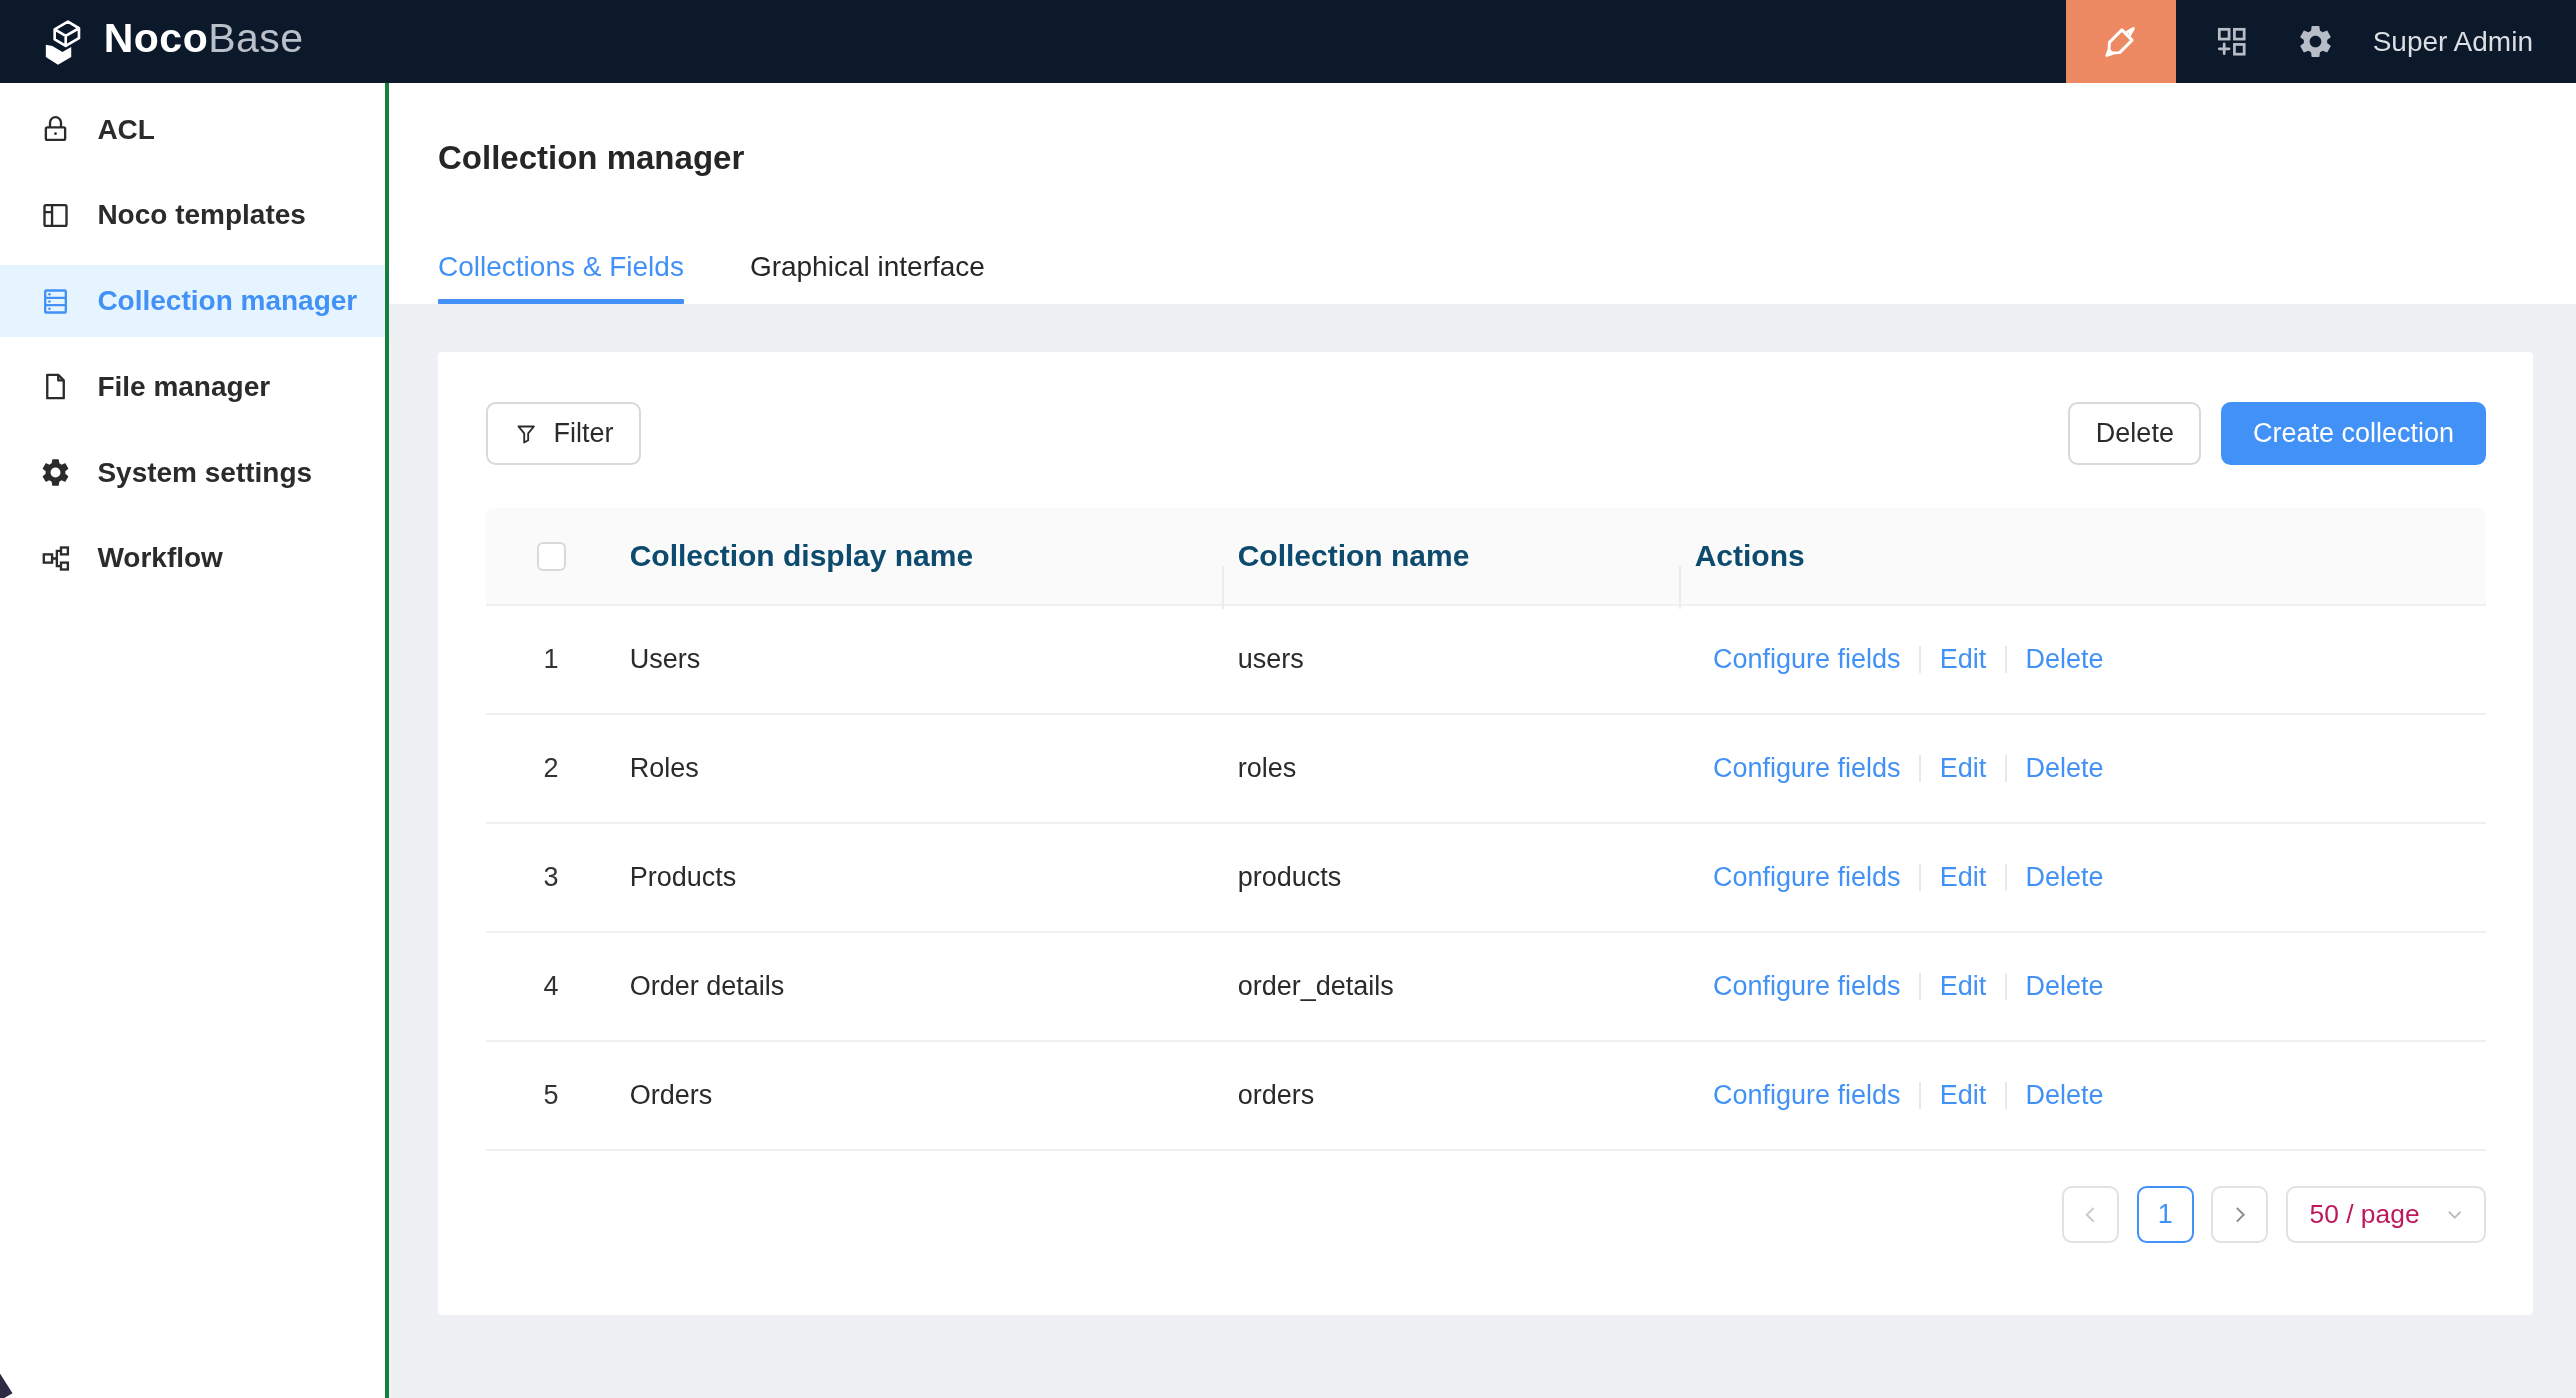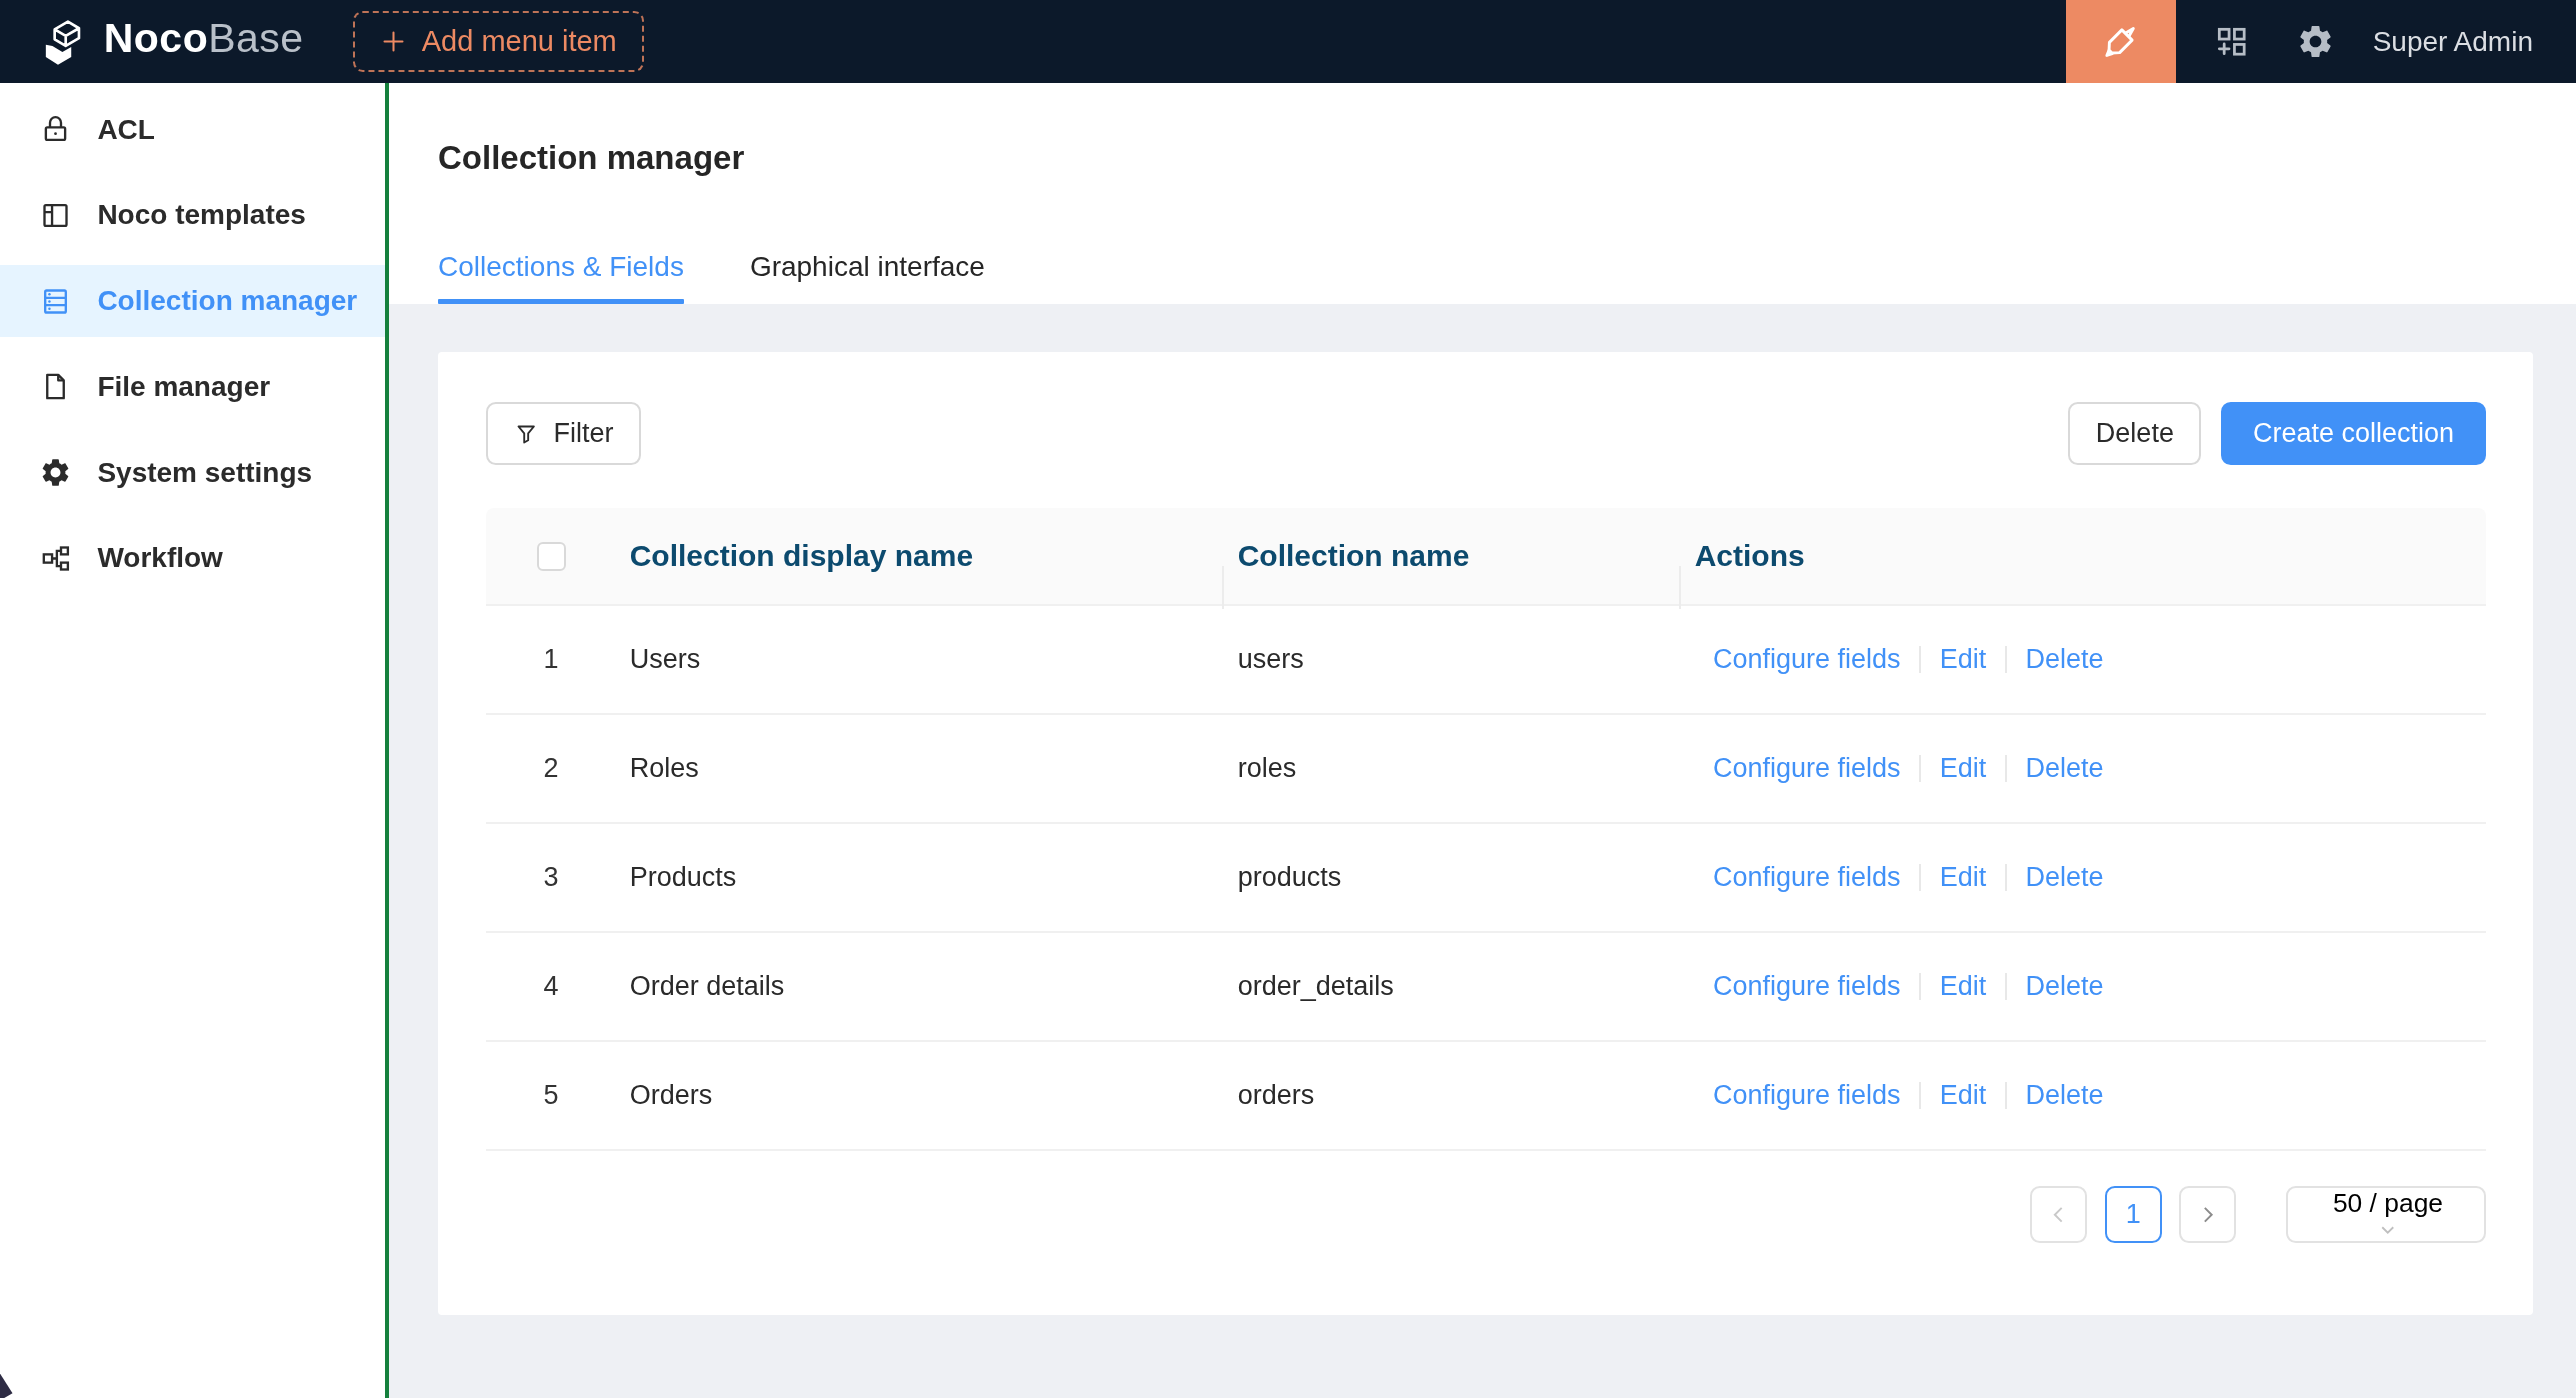--- a/index.html
+++ b/index.html
@@ -76,47 +76,41 @@
 
   
   .pager { display:flex; justify-content:flex-end; align-items:center; gap:17.6px; margin-top:35px; }
   .pg-btn { width:57px; height:57px; border:2px solid #e2e2e2; border-radius:9.8px; background:#fff;
     display:flex; align-items:center; justify-content:center; cursor:pointer; }
   .pg-btn svg { width:23.5px; height:23.5px; }
   .pg-prev { color:#c9c9c9; }
   .pg-next { color:#8c8c8c; }
   .pg-current { border-color:var(--primary-blue,#4191f7); color:var(--primary-blue,#4191f7);
     font-size:27px; font-weight:500; }
-  .pg-size { margin-left:32px; width:200px; height:57px; border:2px solid #e2e2e2; border-radius:9.8px;
+  .pg-size { margin-left:0; width:200px; height:57px; border:2px solid #e2e2e2; border-radius:9.8px;
     background:#fff; display:flex; align-items:center; justify-content:space-between;
-    padding:0 17.6px 0 21.5px; font-size:26.4px; color:#000000; cursor:pointer;flex-direction:column; }
+    padding:0 17.6px 0 21.5px; font-size:26.4px; color:#be185d; cursor:pointer; }
   .pg-size svg { width:23.5px; height:23.5px; color:#bfbfbf; }
 
   .cursor-artifact { position:absolute; left:-2.9px; bottom:-5.9px; width:33px; height:39px; }
 </style>
 </head>
 <body>
 
 <header class="topbar">
   <div class="brand">
     <svg viewBox="0 0 48 48">
       <path d="M8 27 L8 38 L19 45 L31 38 L31 29 L23 33.5 L14 28 Z" fill="#ffffff"></path>
       <path d="M16 13 L28 6 L38 12 L26 19 Z M16 13 V22 L26 28 L38 21 V12 M26 19 V28" fill="none" stroke="#ffffff" stroke-width="2.4" stroke-linejoin="round"></path>
     </svg>
     <span class="brand-text">
       <span class="brand-bold">Noco</span><span class="brand-light">Base</span>
     </span>
   </div>
 
-  <button class="add-menu-btn">
-    <svg viewBox="0 0 24 24">
-      <path d="M12 4v16M4 12h16" stroke="currentColor" stroke-width="1.8" fill="none" stroke-linecap="round"></path>
-    </svg>
-    <span>Add menu item</span>
-  </button>
 
   <div class="topbar-right">
     <div class="designer-tile">
       <svg viewBox="0 0 24 24" fill="none" stroke="#ffffff" stroke-width="1.7" stroke-linejoin="round">
         <path d="M12.8 5.2 L18.8 11.2 L11.5 18.5 L7 18.7 L5.3 17 L5.5 12.5 Z"></path>
         <path d="M5.3 17 L4 20.2 L7.6 18.9" fill="#ffffff"></path>
         <path d="M14.8 7.2 L19.5 4.4 L16.8 9.2"></path>
       </svg>
     </div>
     <div class="top-icon-btn">

